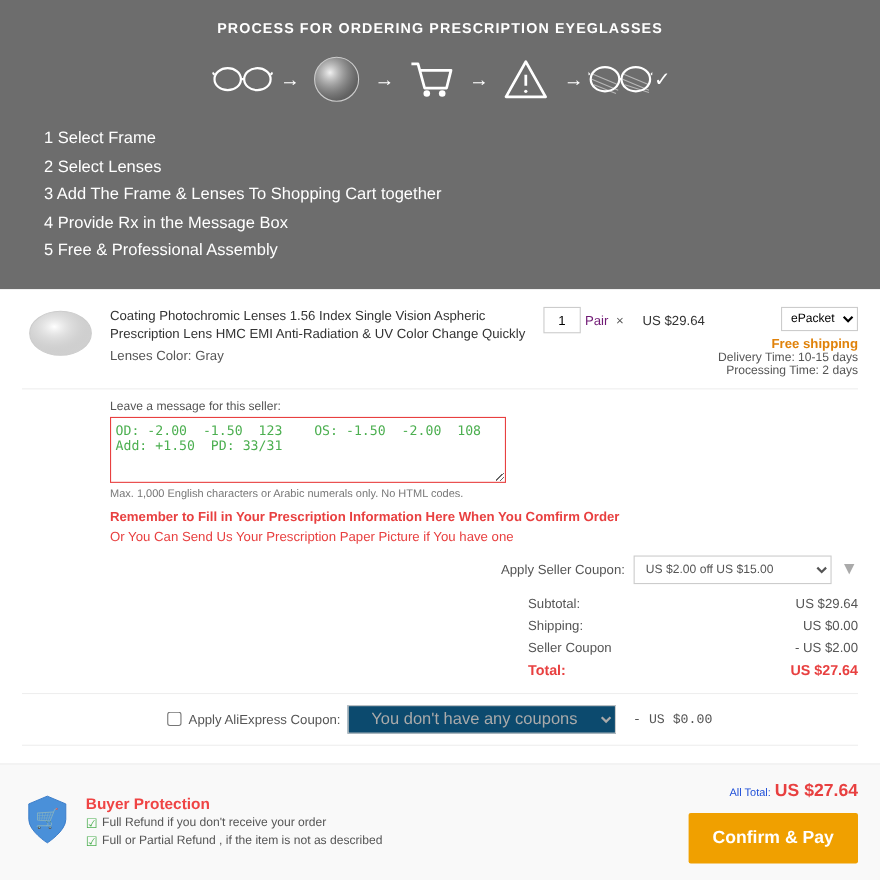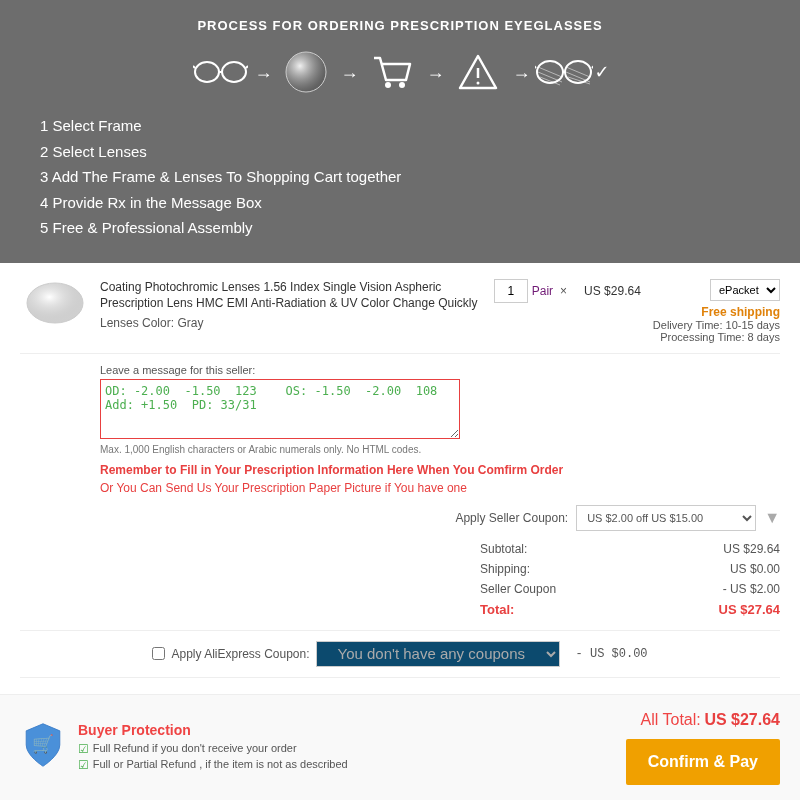--- a/index.html
+++ b/index.html
@@ -270,22 +270,22 @@
       font-size: 12px;
       flex-shrink: 0;
     }
     .footer-right {
       display: flex;
       flex-direction: column;
       align-items: flex-end;
       gap: 10px;
     }
     .total-label {
-      font-size: 16px;
-      color: #ef4444;
+      font-size: 10px;
+      color: #1d4ed8;
     }
     .total-amount {
       color: #e84040;
       font-size: 16px;
       font-weight: bold;
     }
     .confirm-btn {
       background: #f0a000;
       color: white;
       font-size: 16px;
@@ -403,21 +403,21 @@
       <span class="qty-label">Pair</span>
       <span style="font-size:12px;color:#555;margin:0 3px;">×</span>
       <span class="price-col">US $29.64</span>
     </div>
     <div style="margin-left:12px;display:flex;flex-direction:column;align-items:flex-end;flex-shrink:0;">
       <select class="epacket-select">
         <option>ePacket</option>
       </select>
       <span class="free-ship" style="color:#e0820a;font-weight:bold;font-size:12px;margin-top:4px;">Free shipping</span>
       <span class="ship-detail" style="font-size:11px;color:#555;">Delivery Time: 10-15 days</span>
-      <span class="ship-detail" style="font-size:11px;color:#555;">Processing Time: 8 days</span>
+      <span class="ship-detail" style="font-size:11px;color:#555;">Processing Time: 2 days</span>
     </div>
   </div>
 
   <div class="message-section">
     <div class="message-label">Leave a message for this seller:</div>
     <textarea class="message-textarea" style="">OD: -2.00  -1.50  123    OS: -1.50  -2.00  108   Add: +1.50  PD: 33/31</textarea>
     <div class="message-hint">Max. 1,000 English characters or Arabic numerals only. No HTML codes.</div>
   </div>
 
   <div class="rx-warning">Remember to Fill in Your Prescription Information Here When You Comfirm Order</div>

